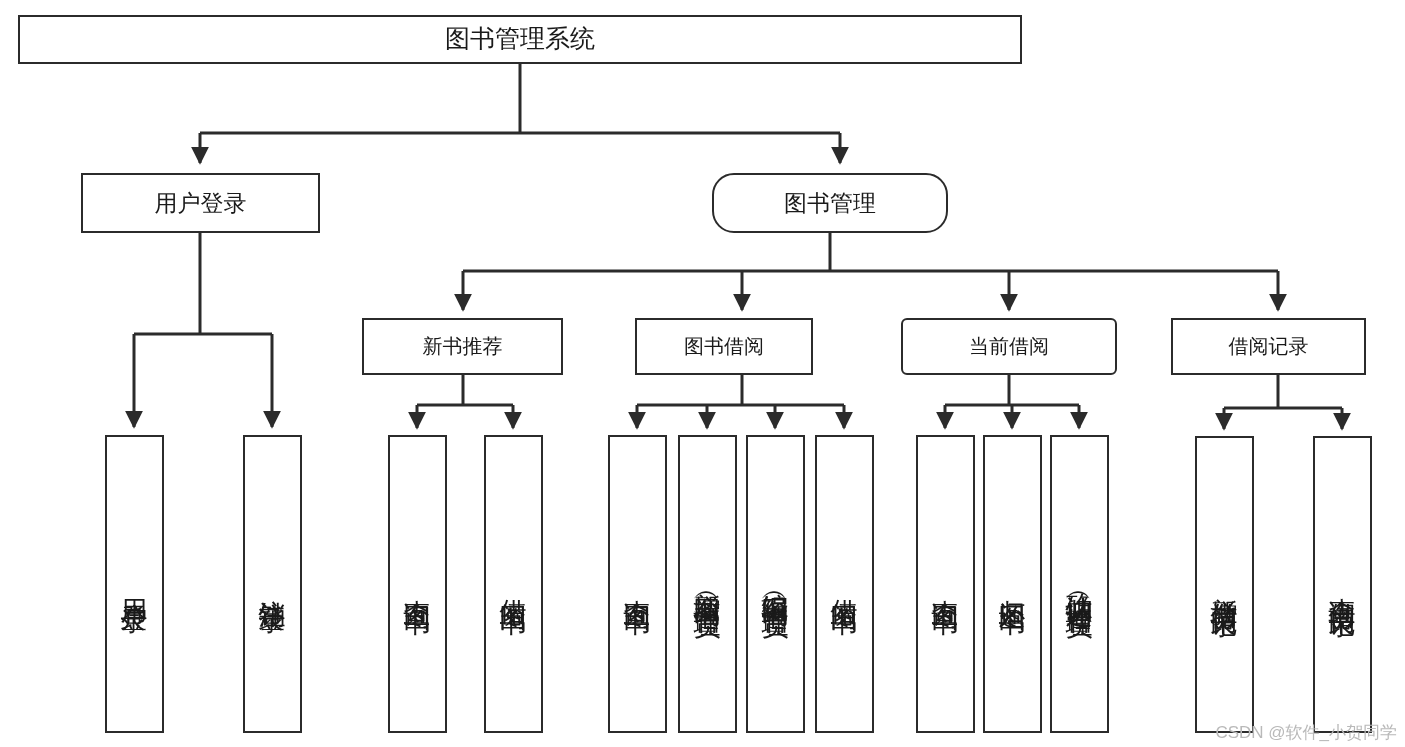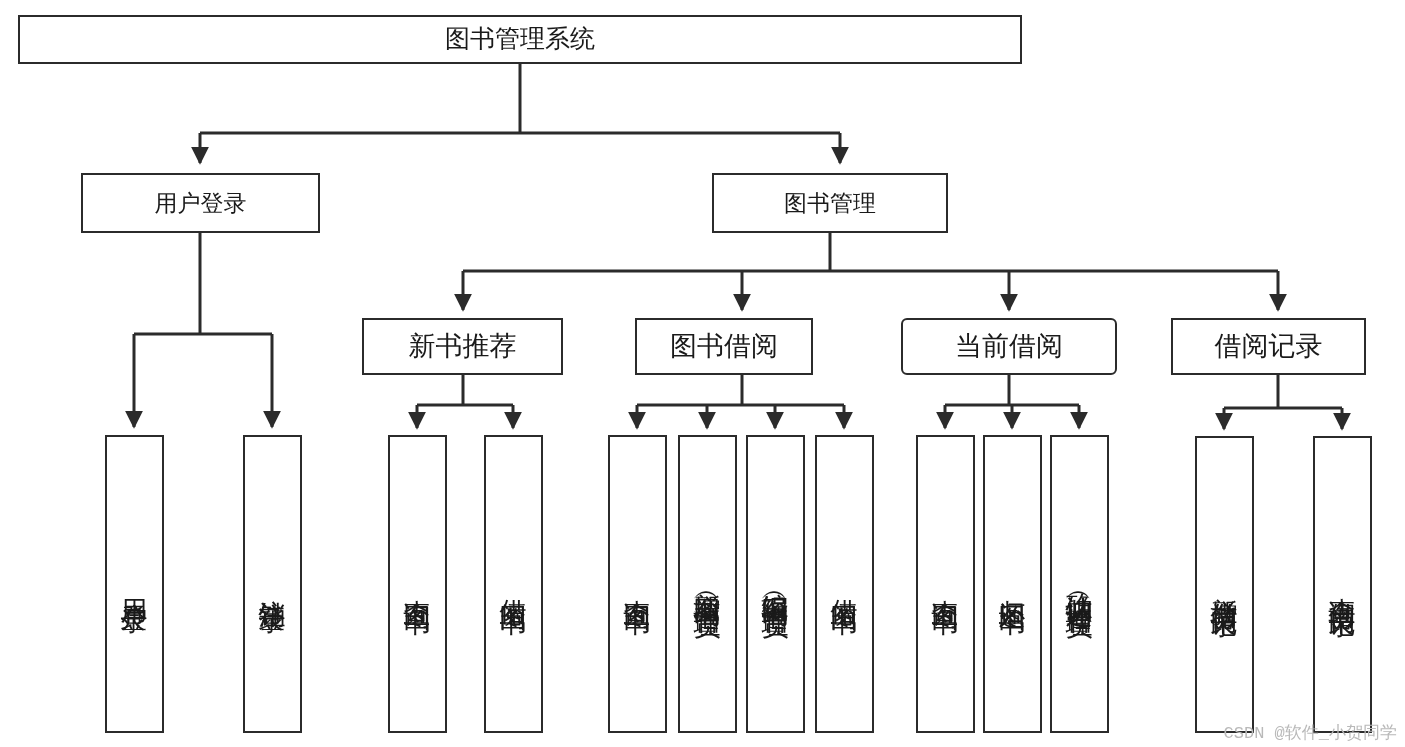--- a/index.html
+++ b/index.html
@@ -38,21 +38,21 @@
     z-index: 2;
   }
   .node .label {
     display: block;
     text-align: center;
     line-height: 1.22;
     white-space: nowrap;
   }
   .node-root .label   { font-size: 25px; }
   .node-tier1 .label  { font-size: 23px; }
-  .node-tier2 .label  { font-size: 27px; }
+  .node-tier2 .label  { font-size: 20px; }
   
   .node-leaf {
     align-items: center;
     justify-content: center;
   }
   .node-leaf .label {
     writing-mode: vertical-rl;
     text-orientation: upright;
     font-size: 27px;
     line-height: 1.0;
@@ -60,21 +60,21 @@
     white-space: nowrap;
   }
   #watermark {
     position: absolute;
     right: 8px;
     bottom: 3px;
     font-size: 17px;
     color: #b9b9b9;
     white-space: nowrap;
     z-index: 3;
-    font-family: Liberation Mono, monospace;
+    font-family: Liberation Sans, sans-serif;
     text-align: right;
   }
 </style>
 </head>
 <body>
 
 <div id="canvas">
 
   <svg id="edges" viewBox="0 0 1405 747" width="1405" height="747">
     <defs>
@@ -126,21 +126,21 @@
     </g>
   </svg>
 
   <div class="node node-root" style="left:18px; top:15px; width:1004px; height:49px;">
     <span class="label">图书管理系统</span>
   </div>
 
   <div class="node node-tier1" style="left:81px; top:173px; width:239px; height:60px;">
     <span class="label">用户登录</span>
   </div>
-  <div class="node node-tier1" style="left:712px; top:173px; width:236px; height:60px;">
+  <div class="node node-tier1" style="left:712px; top:173px; width:236px; height:60px;border-radius:22px;">
     <span class="label">图书管理</span>
   </div>
 
   <div class="node node-tier2" style="left:362px; top:318px; width:201px; height:57px;">
     <span class="label">新书推荐</span>
   </div>
   <div class="node node-tier2" style="left:635px; top:318px; width:178px; height:57px;">
     <span class="label">图书借阅</span>
   </div>
   <div class="node node-tier2" style="left:901px; top:318px; width:216px; height:57px;border-radius:6px;">

